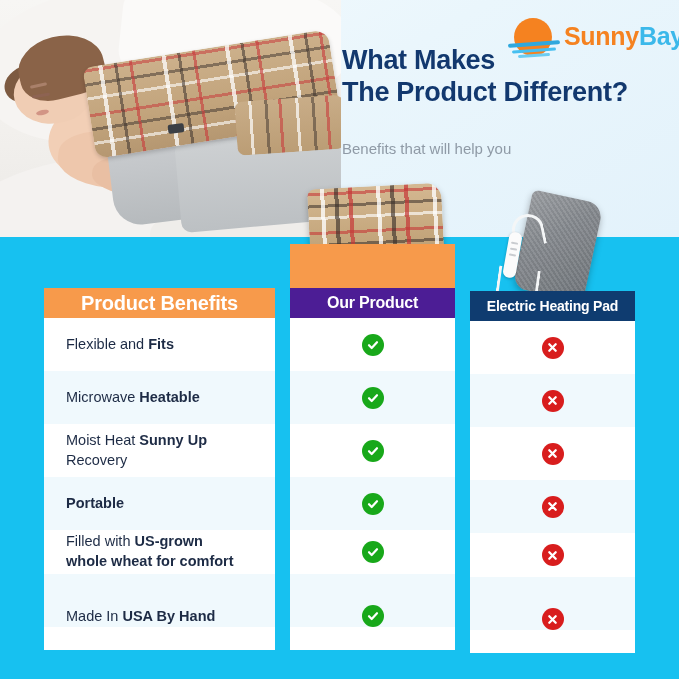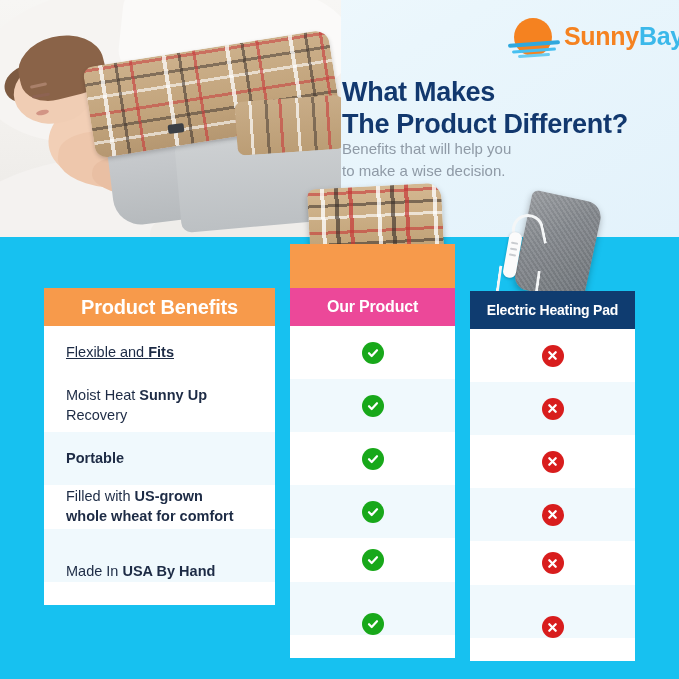--- a/index.html
+++ b/index.html
@@ -86,21 +86,21 @@
   .brand .sun{position:absolute;left:8px;top:0px;width:38px;height:38px;border-radius:50%;background:#f58220;}
   .brand .wave{position:absolute;height:4px;border-radius:3px;background:#36b6e8;}
   .brand .w1{left:2px;top:24px;width:52px;transform:rotate(-4deg);background:#2fa8dd;}
   .brand .w2{left:6px;top:31px;width:44px;transform:rotate(-4deg);background:#46bff0;height:3px;}
   .brand .w3{left:12px;top:36px;width:32px;transform:rotate(-4deg);background:#6ccdf3;height:3px;}
   .brand .wordmark{position:absolute;left:58px;top:6px;font-size:25px;font-weight:bold;letter-spacing:-.3px;}
   .brand .wm-sunny{color:#f58220;}
   .brand .wm-bay{color:#3bb8ea;}
 
   .headline{
-    position:absolute;left:342px;top:77px;width:330px;
+    position:absolute;left:342px;top:45px;width:330px;
     color:#12386e;font-weight:bold;font-size:27px;line-height:1.18;
     letter-spacing:-.3px;
   }
   .subhead{
     position:absolute;left:342px;top:138px;width:300px;
     color:#8f9aa6;font-size:15px;line-height:1.45;
   }
 
   
   .cyan-panel{
@@ -161,39 +161,39 @@
 
   
   .tbl{position:absolute;left:0;top:0;width:679px;height:679px;pointer-events:none;}
   .col{position:absolute;pointer-events:auto;}
 
   .col-benefits{left:44px;top:288px;width:231px;}
   .col-our{left:290px;top:244px;width:165px;}
   .col-pad{left:470px;top:291px;width:165px;}
 
   .hdr{
-    height:38px;display:flex;align-items:center;justify-content:center;
+    height:30px;display:flex;align-items:center;justify-content:center;
     color:#ffffff;font-weight:bold;font-size:16px;letter-spacing:-.2px;
   }
-  .hdr-orange{background:#ec4899;}
+  .hdr-orange{background:#4c1d95;}
   .hdr-navy{background:#0f3c70;font-size:14px;}
   .hdr-benefits{background:#f79a4b;font-size:20px;}
   .hdr-spacer{background:#f79a4b;height:44px;}
 
   .cells{background:#ffffff;}
   .cell{
     box-sizing:border-box;
     display:flex;align-items:center;
     font-size:14.5px;color:#1d2b45;line-height:1.35;
     padding:0 0 0 22px;
   }
   .cells-center .cell{justify-content:center;padding:0;}
   .cell.alt{background:#f0f9fd;}
 
-  .r0{height:53px;text-decoration:underline;}
+  .r0{height:53px;}
   .r1{height:53px;}
   .r2{height:53px;}
   .r3{height:53px;}
   .r4{height:44px;}
   .r5{height:53px;align-items:flex-end;}
   .r-pad{height:23px;}
 
   .bold{font-weight:bold;}
 
   .icon-ok,.icon-no{
@@ -243,21 +243,20 @@
       <div class="wordmark"><span class="wm-sunny">Sunny</span><span class="wm-bay">Bay</span></div>
     </div>
 
     <div class="headline">
       <div>What Makes</div>
       <div>The Product Different?</div>
     </div>
 
     <div class="subhead">
       <div>Benefits that will help you</div>
-      <div>to make a wise decision.</div>
     </div>
   </div>
 
   <div class="cyan-panel"></div>
 
   <div class="prod-img-our"></div>
   <div class="prod-img-our-fold"></div>
   <div class="prod-img-pad">
     <div class="pad-texture"></div>
   </div>
@@ -270,20 +269,23 @@
   <div class="pad-cord"></div>
 
   <div class="tbl">
 
     <div class="col col-benefits">
       <div class="hdr hdr-benefits">Product Benefits</div>
       <div class="cells">
         <div class="cell r0">
           <span><span>Flexible and </span><span class="bold">Fits</span><br></span>
         </div>
+        <div class="cell r1 alt">
+          <span><span>Microwave </span><span class="bold">Heatable</span></span>
+        </div>
         <div class="cell r2">
           <span><span>Moist Heat </span><span class="bold">Sunny Up</span><br><span>Recovery</span></span>
         </div>
         <div class="cell r3 alt">
           <span><span class="bold">Portable</span></span>
         </div>
         <div class="cell r4">
           <span><span>Filled with </span><span class="bold">US-grown</span><br><span class="bold">whole wheat for comfort</span></span>
         </div>
         <div class="cell r5 alt">

